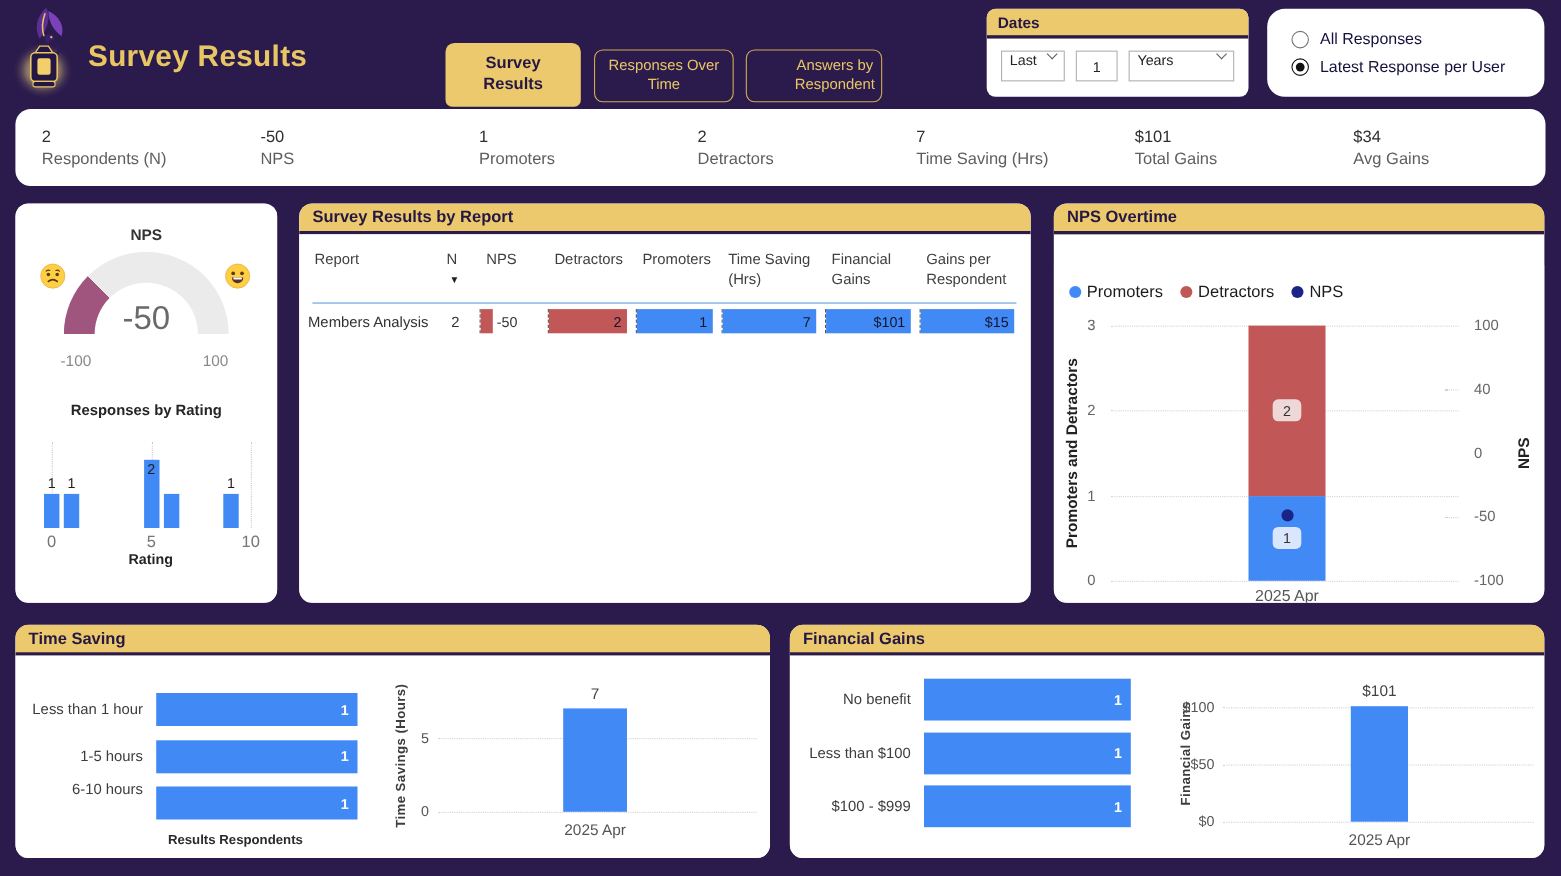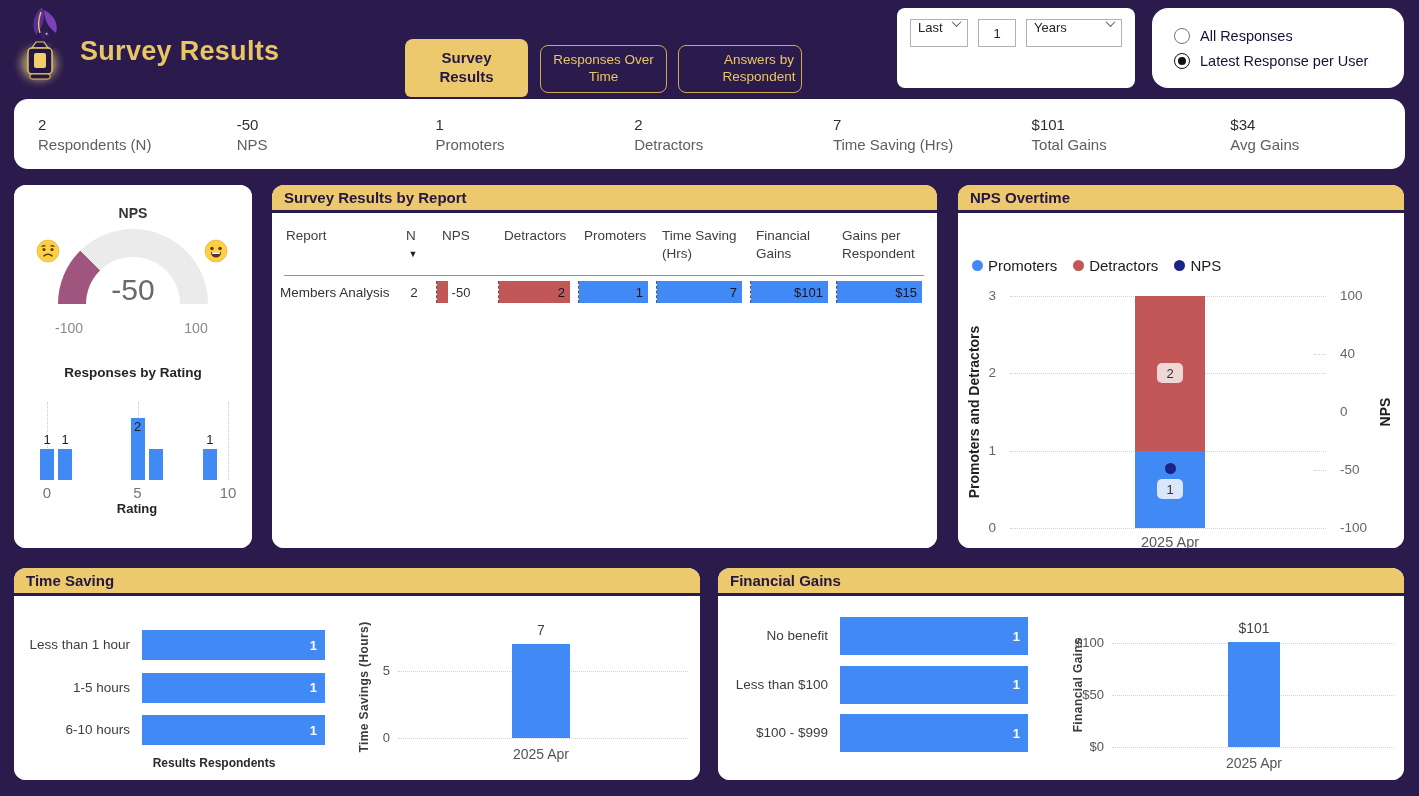--- a/index.html
+++ b/index.html
@@ -89,20 +89,21 @@
       <path d="M37 35 C49 38 47 46 41 48" stroke="#2f1c52" stroke-width="2.6" fill="none"></path>
       <path d="M28 40 L36 40 L40 46 L24 46 Z" fill="#241743" stroke="#e9c664" stroke-width="1.2"></path>
       <rect x="20" y="46" width="24" height="26" rx="4" fill="#241743" stroke="#e9c664" stroke-width="1.4"></rect>
       <rect x="26" y="51" width="12" height="15" rx="2" fill="#f3cf6b"></rect>
       <rect x="22" y="72" width="20" height="5" rx="2" fill="#241743" stroke="#e9c664" stroke-width="1"></rect>
     </svg>
   </div>
   <div class="app-title">Survey Results</div>
 
   <div class="card" style="left:897px; top:8px; width:238px; height:80px; border-radius:8px;">
+    <div class="card-header">Dates</div>
     <div class="dates-body">
       <div class="pb-select" style="width:58px;">
         <span>Last</span>
         <span class="chev"></span>
       </div>
       <div class="numbox">1</div>
       <div class="pb-select" style="flex:1;">
         <span>Years</span>
         <span class="chev"></span>
       </div>
@@ -290,21 +291,21 @@
   <div class="panel" style="left:14px; top:568px; width:686px; height:212px;">
     <div class="panel-header">Time Saving</div>
     <div class="panel-body" id="time-body">
       <div class="abs ctr" style="left:60px; top:160px; width:280px; font-size:12px; font-weight:bold; color:#2b2b2b;">Results Respondents</div>
       <div class="vlabel" style="left:250px; top:84px; width:200px; text-align:center; font-size:12px; font-weight:600; color:#3d3d3d; letter-spacing:.4px;">Time Savings (Hours)</div>
       <div class="abs" id="time-hbars" style="left:0; top:0; width:100%; height:100%;">
           <div style="position: absolute; left: 6px; top: 41px; width: 110px; text-align: right; font-size: 13.5px; color: rgb(61, 61, 61);">Less than 1 hour</div>
           <div style="position: absolute; left: 128px; top: 34px; width: 183px; height: 30px; background: rgb(65, 137, 245); display: flex; align-items: center; justify-content: flex-end; padding-right: 8px; color: rgb(255, 255, 255); font-size: 13px; font-weight: bold;">1</div>
           <div style="position: absolute; left: 6px; top: 83.5px; width: 110px; text-align: right; font-size: 13.5px; color: rgb(61, 61, 61);">1-5 hours</div>
           <div style="position: absolute; left: 128px; top: 76.5px; width: 183px; height: 30px; background: rgb(65, 137, 245); display: flex; align-items: center; justify-content: flex-end; padding-right: 8px; color: rgb(255, 255, 255); font-size: 13px; font-weight: bold;">1</div>
-          <div style="position: absolute; left: 6px; top: 126px; width: 110px; text-align: right; font-size: 13.5px; color: rgb(61, 61, 61);">6-10 hours</div>
+          <div style="position: absolute; left: 6px; top: 114px; width: 110px; text-align: right; font-size: 13.5px; color: rgb(61, 61, 61);">6-10 hours</div>
           <div style="position: absolute; left: 128px; top: 119px; width: 183px; height: 30px; background: rgb(65, 137, 245); display: flex; align-items: center; justify-content: flex-end; padding-right: 8px; color: rgb(255, 255, 255); font-size: 13px; font-weight: bold;">1</div>
         </div>
       <div class="abs" id="time-col" style="left:0; top:0; width:100%; height:100%;">
           <div style="position: absolute; left: 340px; top: 134px; width: 36px; text-align: right; font-size: 13px; color: rgb(85, 85, 85);">0</div>
           <div class="gridh" style="left: 384px; top: 142px; width: 290px;"></div>
           <div style="position: absolute; left: 340px; top: 67px; width: 36px; text-align: right; font-size: 13px; color: rgb(85, 85, 85);">5</div>
           <div class="gridh" style="left: 384px; top: 75px; width: 290px;"></div>
           <div style="position: absolute; left: 498px; top: 48.2px; width: 58px; height: 93.8px; background: rgb(65, 137, 245);"></div>
           <div style="position: absolute; left: 487px; top: 26.2px; width: 80px; text-align: center; font-size: 14px; color: rgb(68, 68, 68);">7</div>
           <div style="position: absolute; left: 477px; top: 150px; width: 100px; text-align: center; font-size: 14px; color: rgb(85, 85, 85);">2025 Apr</div>

